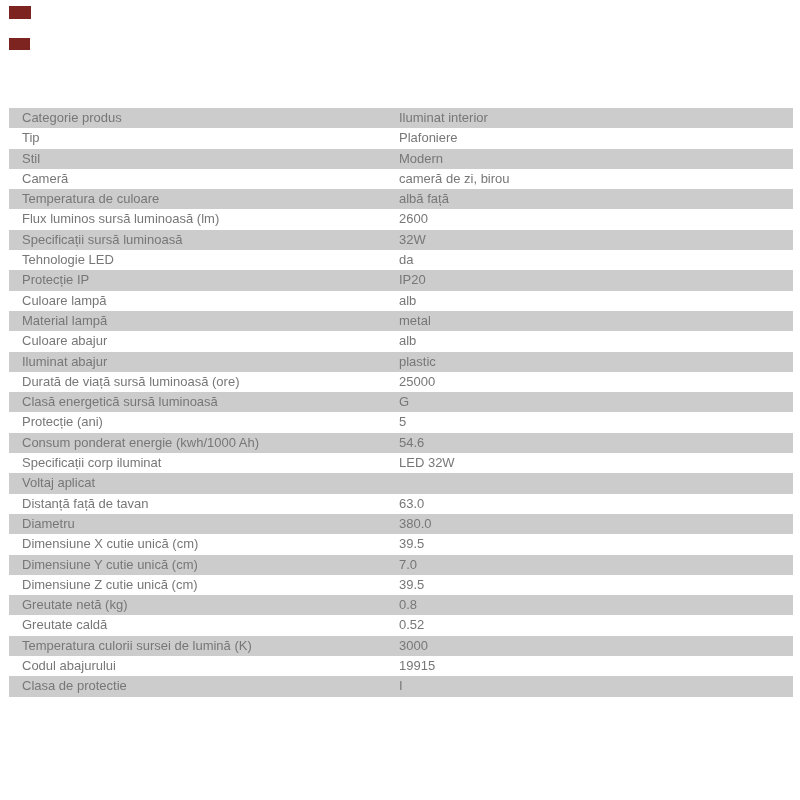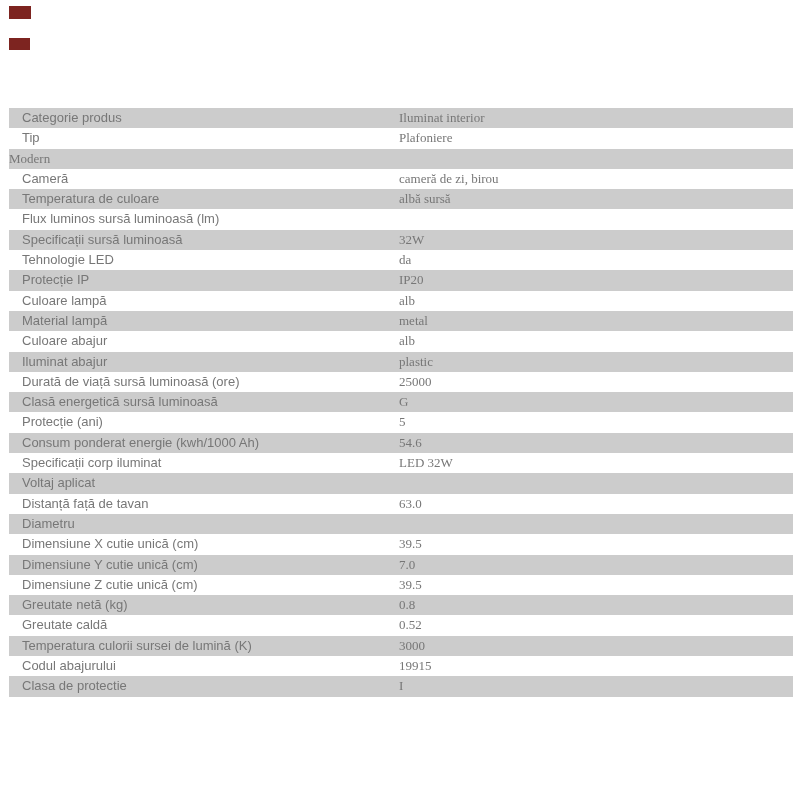--- a/index.html
+++ b/index.html
@@ -47,51 +47,52 @@
     overflow: hidden;
   }
   .cell.label {
     width: 390px;
     padding-left: 13px;
     box-sizing: border-box;
     flex: 0 0 390px;
   }
   .cell.value {
     flex: 1 1 auto;
-    font-family: Liberation Serif, serif;
   }
 </style>
 </head>
 <body>
 
 <div class="stage">
   <div id="red-block-top" class="red-block"></div>
   <div id="red-block-bottom" class="red-block"></div>
   <div class="spec-table">
       <div class="row alt">
         <div class="cell label">Categorie produs</div>
         <div class="cell value">Iluminat interior</div>
       </div>
       <div class="row">
         <div class="cell label">Tip</div>
         <div class="cell value">Plafoniere</div>
       </div>
       <div class="row alt">
+        <div class="cell label">Stil</div>
         <div class="cell value">Modern</div>
       </div>
       <div class="row">
         <div class="cell label">Cameră</div>
         <div class="cell value">cameră de zi, birou</div>
       </div>
       <div class="row alt">
         <div class="cell label">Temperatura de culoare</div>
-        <div class="cell value">albă sursă</div>
+        <div class="cell value">albă față</div>
       </div>
       <div class="row">
         <div class="cell label">Flux luminos sursă luminoasă (lm)</div>
+        <div class="cell value">2600</div>
       </div>
       <div class="row alt">
         <div class="cell label">Specificații sursă luminoasă</div>
         <div class="cell value">32W</div>
       </div>
       <div class="row">
         <div class="cell label">Tehnologie LED</div>
         <div class="cell value">da</div>
       </div>
       <div class="row alt">
@@ -136,20 +137,21 @@
       </div>
       <div class="row alt">
         <div class="cell label">Voltaj aplicat</div>
       </div>
       <div class="row">
         <div class="cell label">Distanță față de tavan</div>
         <div class="cell value">63.0</div>
       </div>
       <div class="row alt">
         <div class="cell label">Diametru</div>
+        <div class="cell value">380.0</div>
       </div>
       <div class="row">
         <div class="cell label">Dimensiune X cutie unică (cm)</div>
         <div class="cell value">39.5</div>
       </div>
       <div class="row alt">
         <div class="cell label">Dimensiune Y cutie unică (cm)</div>
         <div class="cell value">7.0</div>
       </div>
       <div class="row">

